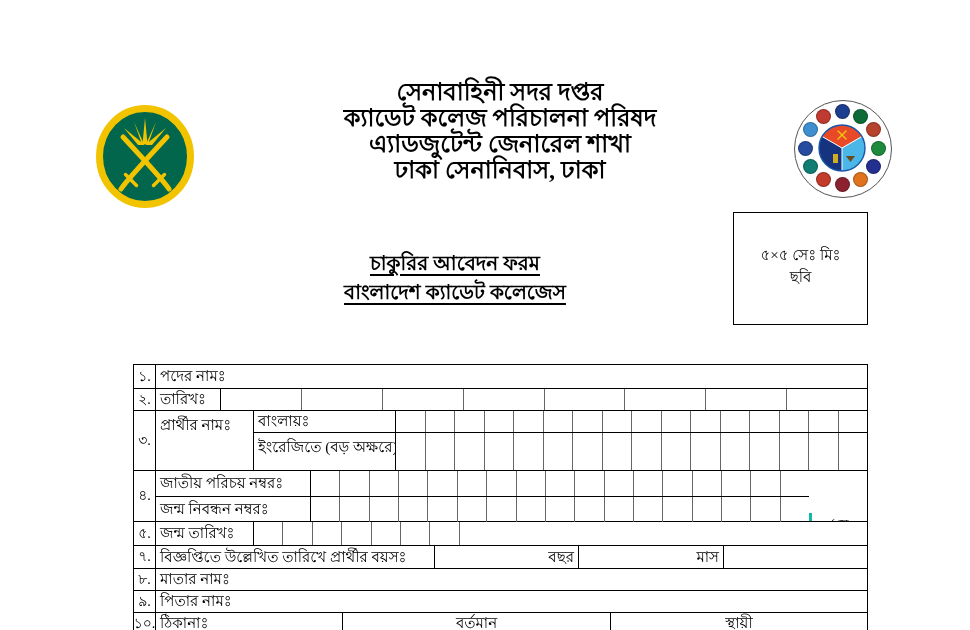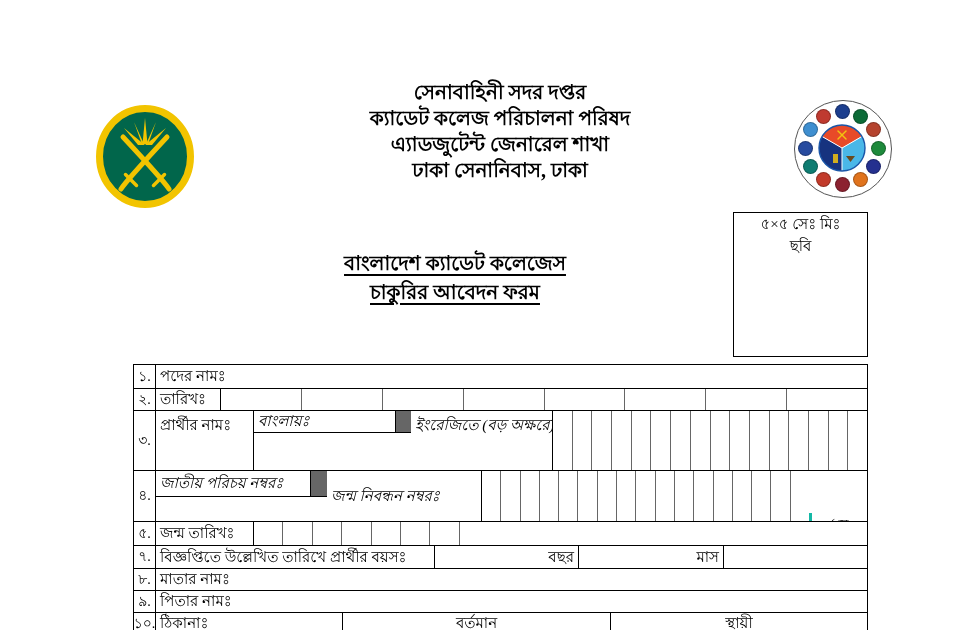--- a/index.html
+++ b/index.html
@@ -2,52 +2,52 @@
 <html><head>
 <meta charset="utf-8">
 <style>
   html,body{margin:0;padding:0;}
   body{width:970px;height:630px;overflow:hidden;background:#fff;
        font-family:"Liberation Serif","DejaVu Serif",serif;color:#000;}
   #page{position:relative;width:970px;height:630px;background:#fff;overflow:hidden;}
 
   
   .org-header{position:absolute;left:100px;top:79px;width:800px;text-align:center;
-              font-size:20px;line-height:26px;font-weight:bold;}
+              font-size:24px;line-height:26px;font-weight:bold;}
 
   
   .army-logo{position:absolute;left:95px;top:104px;width:100px;height:105px;}
 
   
   .cadet-logo{position:absolute;left:794px;top:100px;width:98px;height:98px;}
   .cadet-outer{position:absolute;left:0;top:0;width:96px;height:96px;border:1px solid #555;
                border-radius:50%;background:#fff;}
   .badge{position:absolute;width:15px;height:15px;border-radius:50%;box-sizing:border-box;
          border:1px solid rgba(0,0,0,0.25);}
   .cadet-center{position:absolute;left:24px;top:24px;}
 
   
   .form-title{position:absolute;left:90px;top:249px;width:730px;text-align:center;
               font-size:20px;font-weight:bold;line-height:29px;}
   .form-title span{text-decoration:underline;text-underline-offset:4px;}
 
   
-  .photo-box{position:absolute;left:733px;top:212px;width:135px;height:145px;
+  .photo-box{position:absolute;left:733px;top:212px;width:135px;height:113px;
              border:1px solid #000;box-sizing:border-box;text-align:center;
-             font-size:15px;line-height:22px;}
+             font-size:15px;line-height:22px;padding-top:31px;}
 
   
   .form-table{position:absolute;left:133px;top:364px;width:735px;box-sizing:border-box;
               border:1px solid #000;border-bottom:none;font-size:15px;background:#fff;}
   .frow{display:flex;border-bottom:1px solid #000;align-items:stretch;box-sizing:border-box;}
   .c{border-right:1px solid #000;box-sizing:border-box;padding:0 4px;display:flex;
      align-items:center;overflow:hidden;white-space:nowrap;}
   .c.last{border-right:none;text-align:center;}
   .num{width:22px;flex:none;justify-content:center;padding:0 1px;font-size:14px;}
-  .colstack{display:flex;flex-direction:row;flex:1;min-width:0;font-style:italic;}
+  .colstack{display:flex;flex-direction:column;flex:1;min-width:0;}
   .subrow{display:flex;align-items:stretch;box-sizing:border-box;}
   .subrow.divided{border-bottom:1px solid #000;}
   .boxes{display:flex;flex:1;min-width:0;}
   .boxes.fixed{flex:none;}
   .bx{flex:1;border-left:1px solid #666;}
   .bx:first-child{border-left:none;}
   .bl{border-left:3px solid #14b8a6;margin-top:42px;}
   .tr{justify-content:flex-end;}
   .tc{justify-content:center;}
   .topalign{align-items:flex-start;padding-top:2px;}
@@ -112,22 +112,22 @@
         <path d="M-4 -17 L4 -9"></path>
           <path d="M4 -17 L-4 -9"></path>
       </g>
       <rect x="-9" y="6" width="5" height="9" fill="#f1c40f" opacity="0.85"></rect>
       <path d="M4 8 L13 8 L8.5 14 Z" fill="#6a4a1f"></path>
       <circle r="23" fill="none" stroke-width="1.4" stroke="#1a56a8"></circle>
     </svg>
   </div>
 
   <div class="form-title">
+    <div><span>চাকুরির আবেদন ফরম</span></div>
     <div><span>বাংলাদেশ ক্যাডেট  কলেজেস</span></div>
-    <div><span>চাকুরির আবেদন ফরম</span></div>
   </div>
 
   <div class="photo-box">
     <div>৫×৫ সেঃ মিঃ</div>
     <div>ছবি</div>
   </div>
 
   <div class="form-table">
 
     <div class="frow" style="height:24px">

